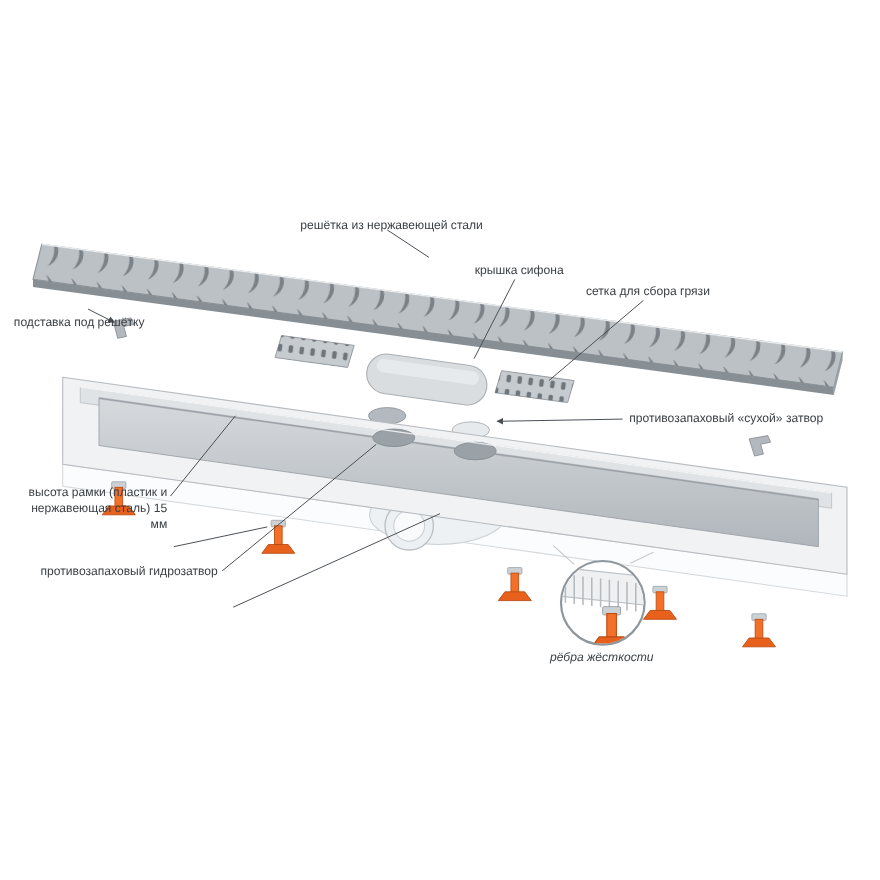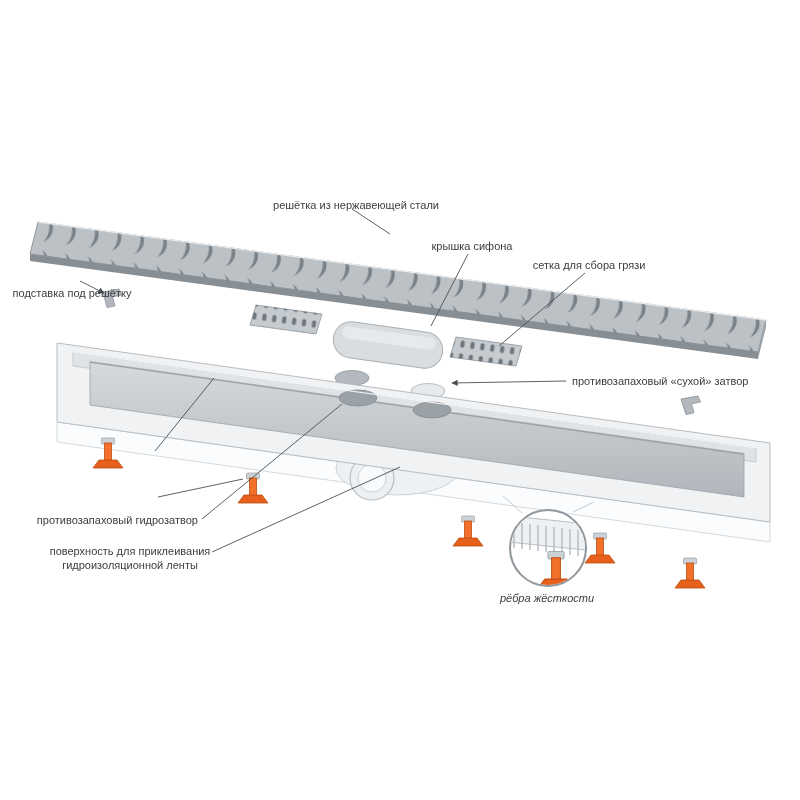--- a/index.html
+++ b/index.html
@@ -127,22 +127,22 @@
   <div class="label center" style="left:356px;top:198px;">решётка из нержавеющей стали</div>
 
   <div class="label center" style="left:472px;top:239px;">крышка сифона</div>
 
   <div class="label center" style="left:589px;top:258px;">сетка для сбора грязи</div>
 
   <div class="label center" style="left:72px;top:266px;margin-top:20px;">подставка под решётку</div>
 
   <div class="label left" style="left:572px;top:374px;">противозапаховый «сухой» затвор</div>
 
+  <div class="label right" style="left:12px;top:441px;width:140px;">высота рамки (пластик и
+нержавеющая сталь) 15 мм</div>
 
 
   <div class="label right" style="left:33px;top:513px;width:165px;">противозапаховый гидрозатвор</div>
 
-  <div class="label center" style="left:130px;top:544px;width:180px;margin-left:-90px;transform:none;text-align:center;">поверхность для приклеивания
-гидроизоляционной ленты</div>
 
   <div class="label center" style="left:547px;top:591px;font-style:italic;">рёбра жёсткости</div>
 
 </div>
 
 </body></html>

